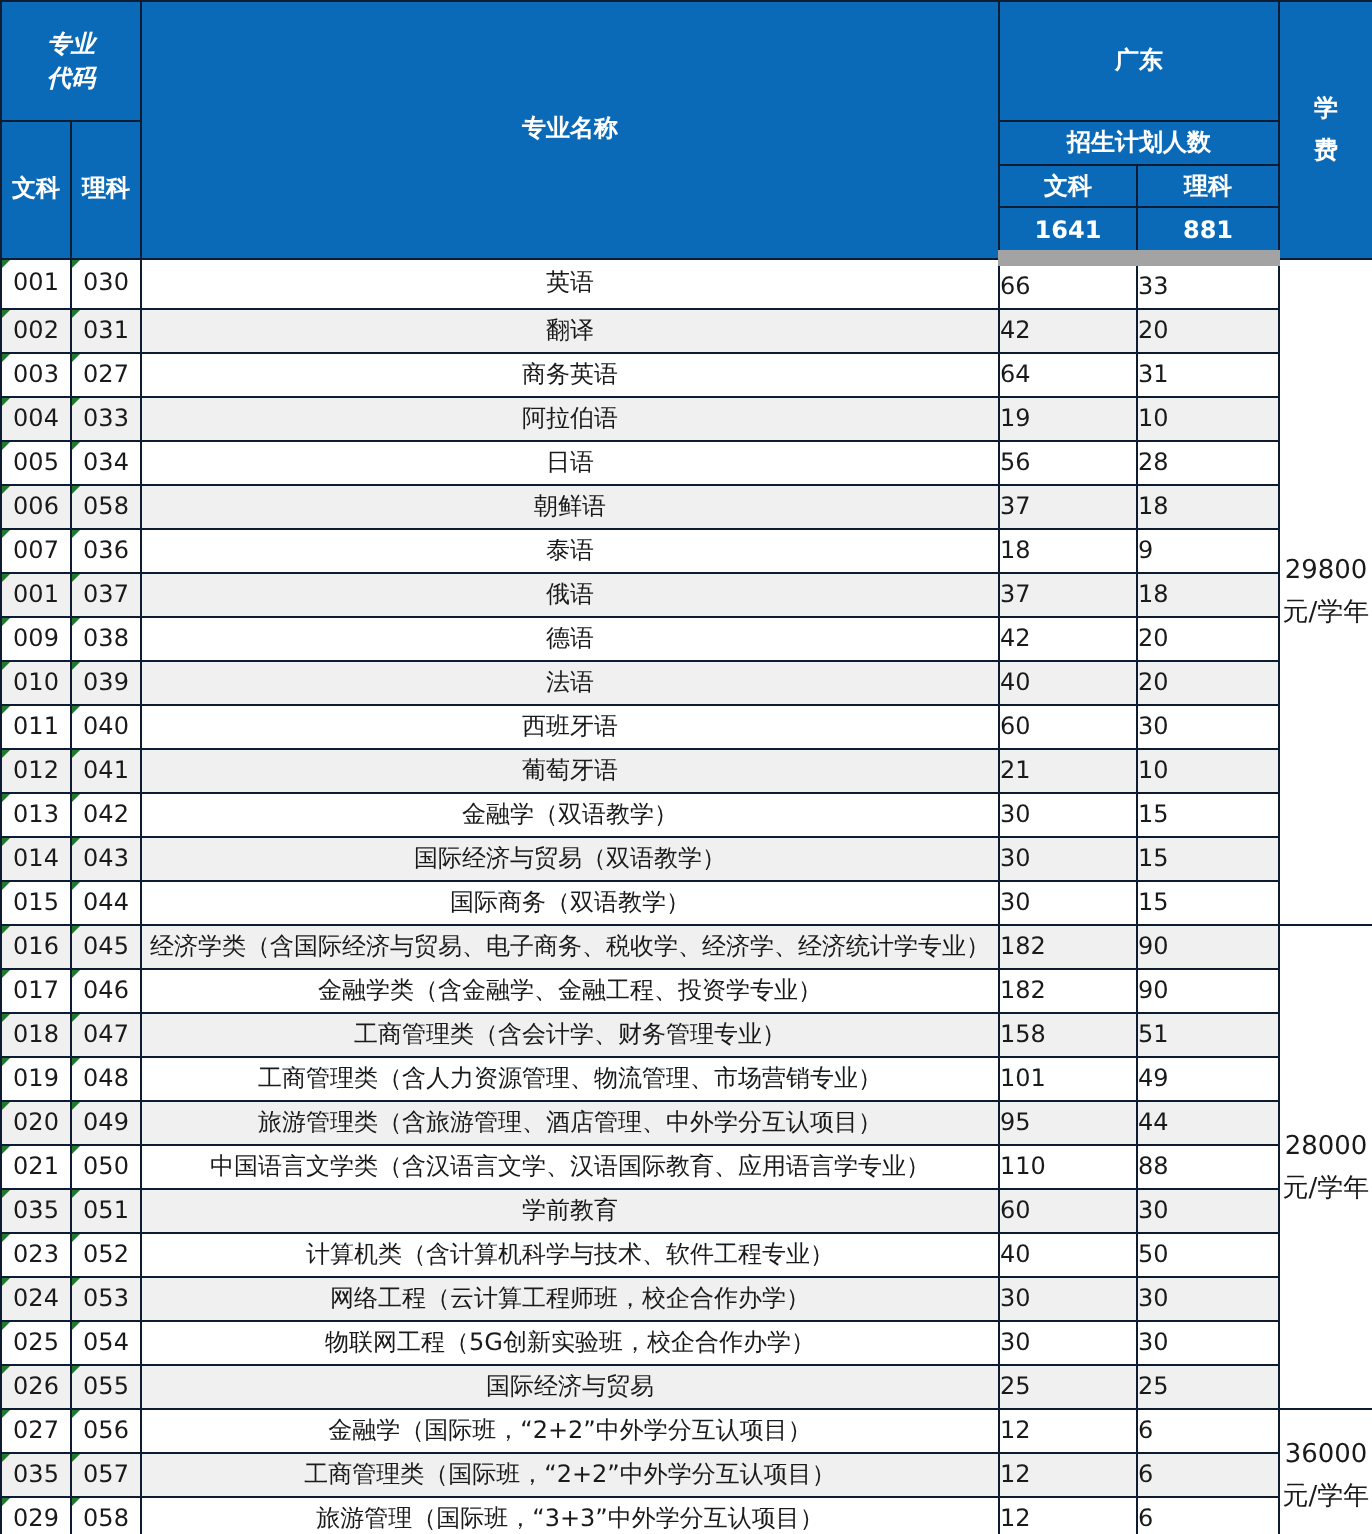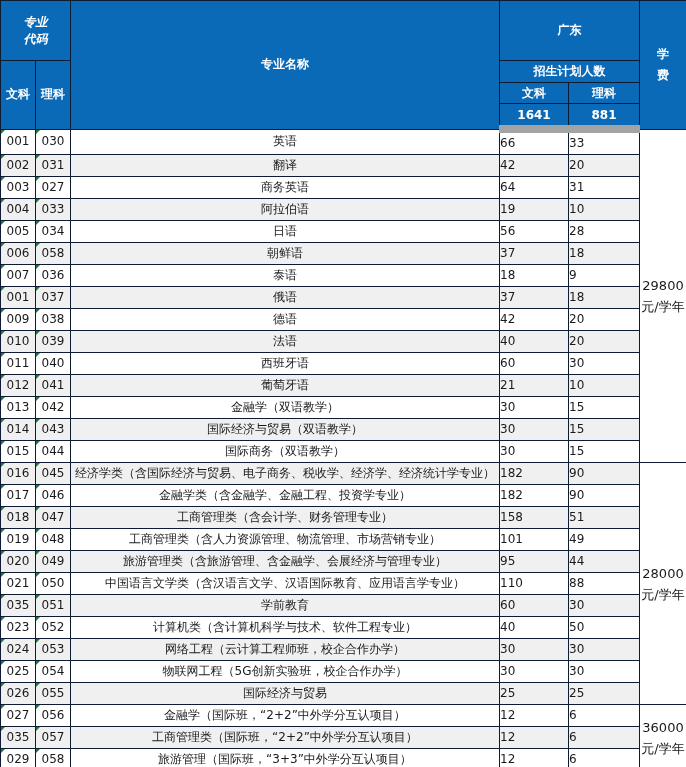--- a/index.html
+++ b/index.html
@@ -238,21 +238,21 @@
       <tr class="data">
         <td class="code z">019</td>
         <td class="code z">048</td>
         <td class="name z">工商管理类（含人力资源管理、物流管理、市场营销专业）</td>
         <td class="num z">101</td>
         <td class="num z">49</td>
       </tr>
       <tr class="data alt">
         <td class="code z">020</td>
         <td class="code z">049</td>
-        <td class="name z">旅游管理类（含旅游管理、含金融学、会展经济与管理专业）</td>
+        <td class="name z">旅游管理类（含旅游管理、酒店管理、中外学分互认项目）</td>
         <td class="num z">95</td>
         <td class="num z">44</td>
       </tr>
       <tr class="data">
         <td class="code z">021</td>
         <td class="code z">050</td>
         <td class="name z">中国语言文学类（含汉语言文学、汉语国际教育、应用语言学专业）</td>
         <td class="num z">110</td>
         <td class="num z">88</td>
       </tr>

